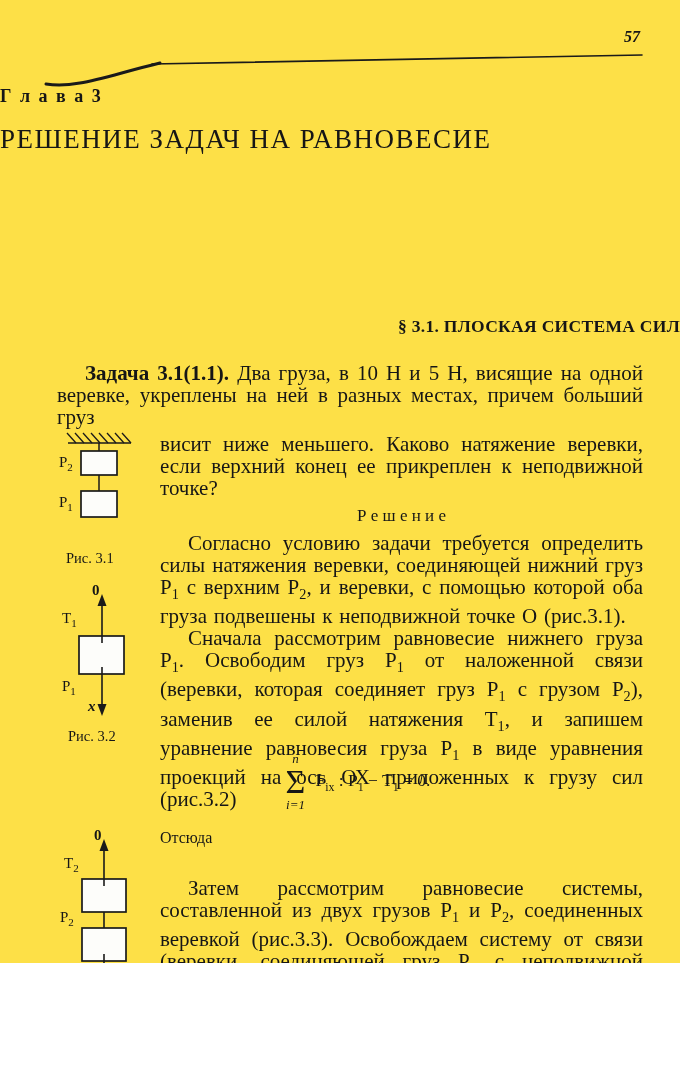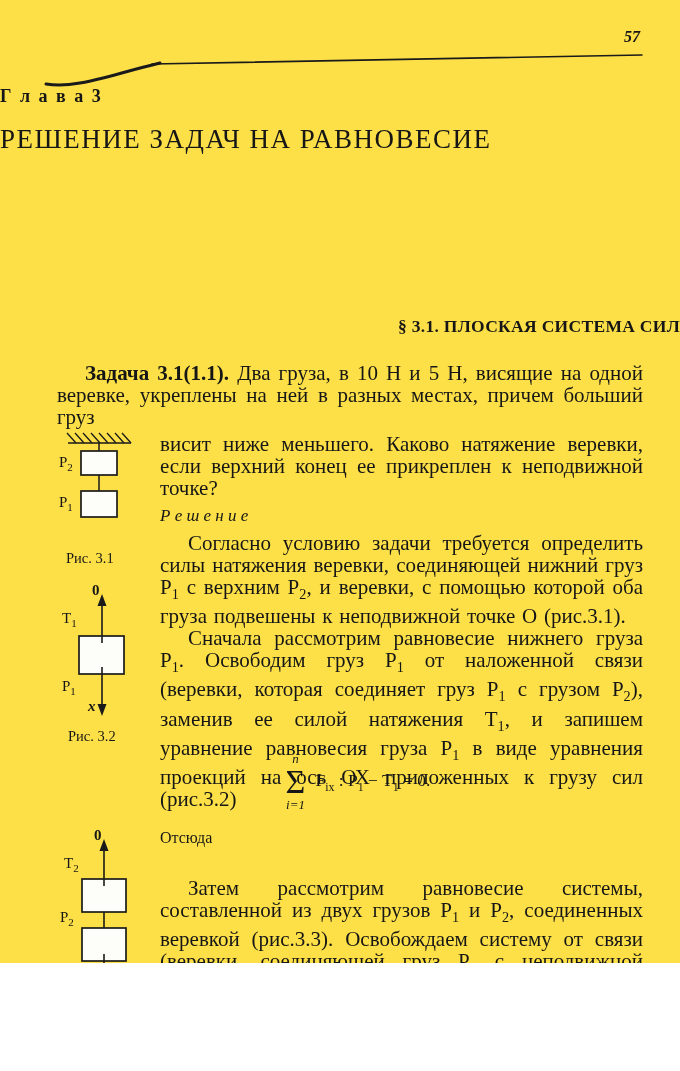--- a/index.html
+++ b/index.html
@@ -26,21 +26,21 @@
     position:absolute; top:316px; left:0; width:100%;
     text-align:right; font-weight:bold; font-size:17.5px; letter-spacing:0.3px;
   }
   .para {
     font-size:21px; line-height:22px; text-align:justify; word-spacing:1.5px;
   }
   .indent { text-indent:28px; }
   .introp  { position:absolute; left:57px;  top:362px; width:586px; }
   .narrow  { position:absolute; left:160px; top:418px; width:483px;margin-top:15px; }
   .solhead {
-    text-align:left; font-size:17px; margin:7px 0 6px; font-weight:normal;font-style:italic;
+    text-align:center; font-size:17px; margin:7px 0 6px; font-weight:normal;
   }
   .formula {
     position:absolute; left:57px; top:752px; width:586px;
     display:flex; justify-content:center; align-items:center; gap:10px;
     transform:translateX(8px);
   }
   .sigma-block { display:flex; flex-direction:column; align-items:center; line-height:1; }
   .sigma-limit { font-size:13px; font-style:italic; line-height:14px; }
   .sigma-sym   { font-size:34px; line-height:32px; }
   .formula-body { font-size:17.5px; }

